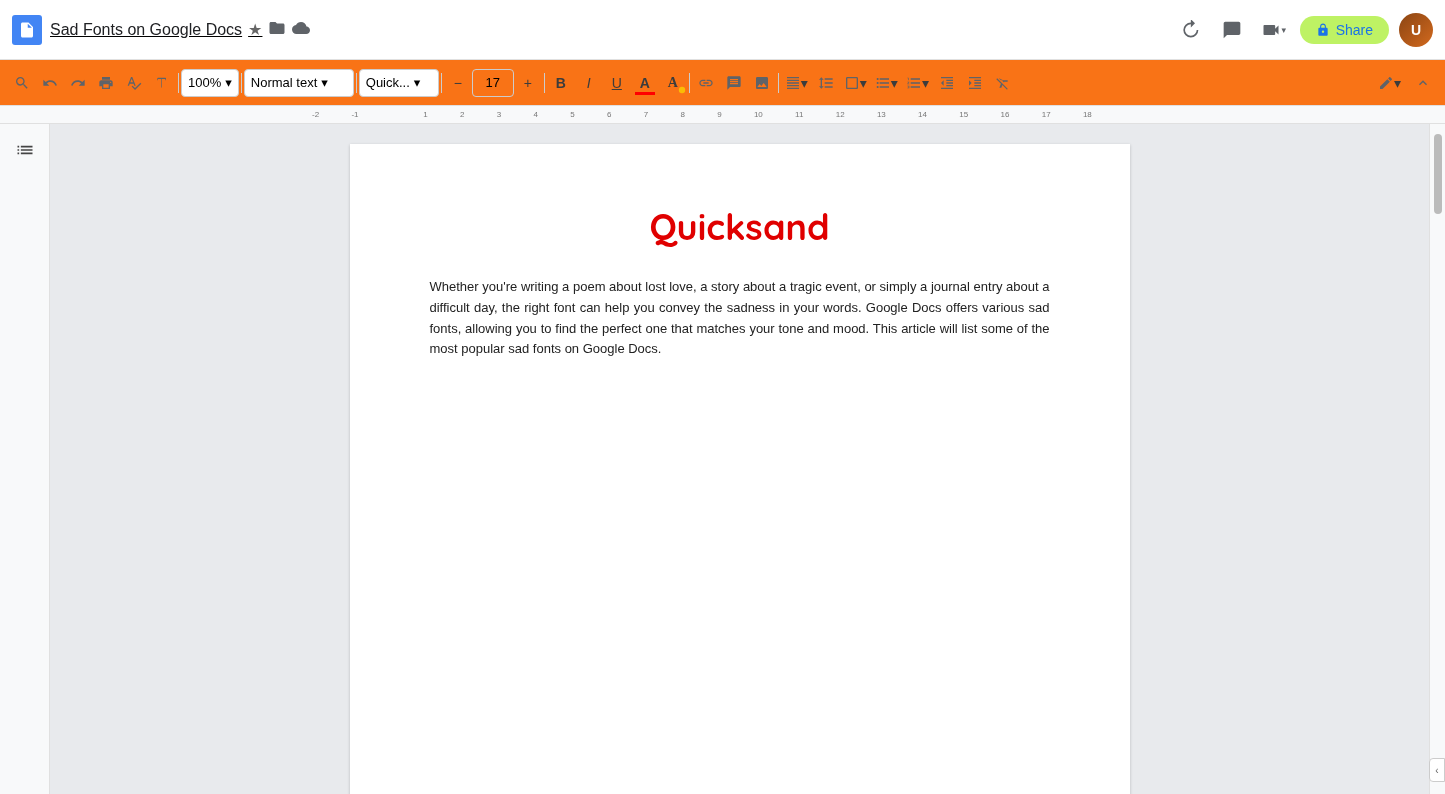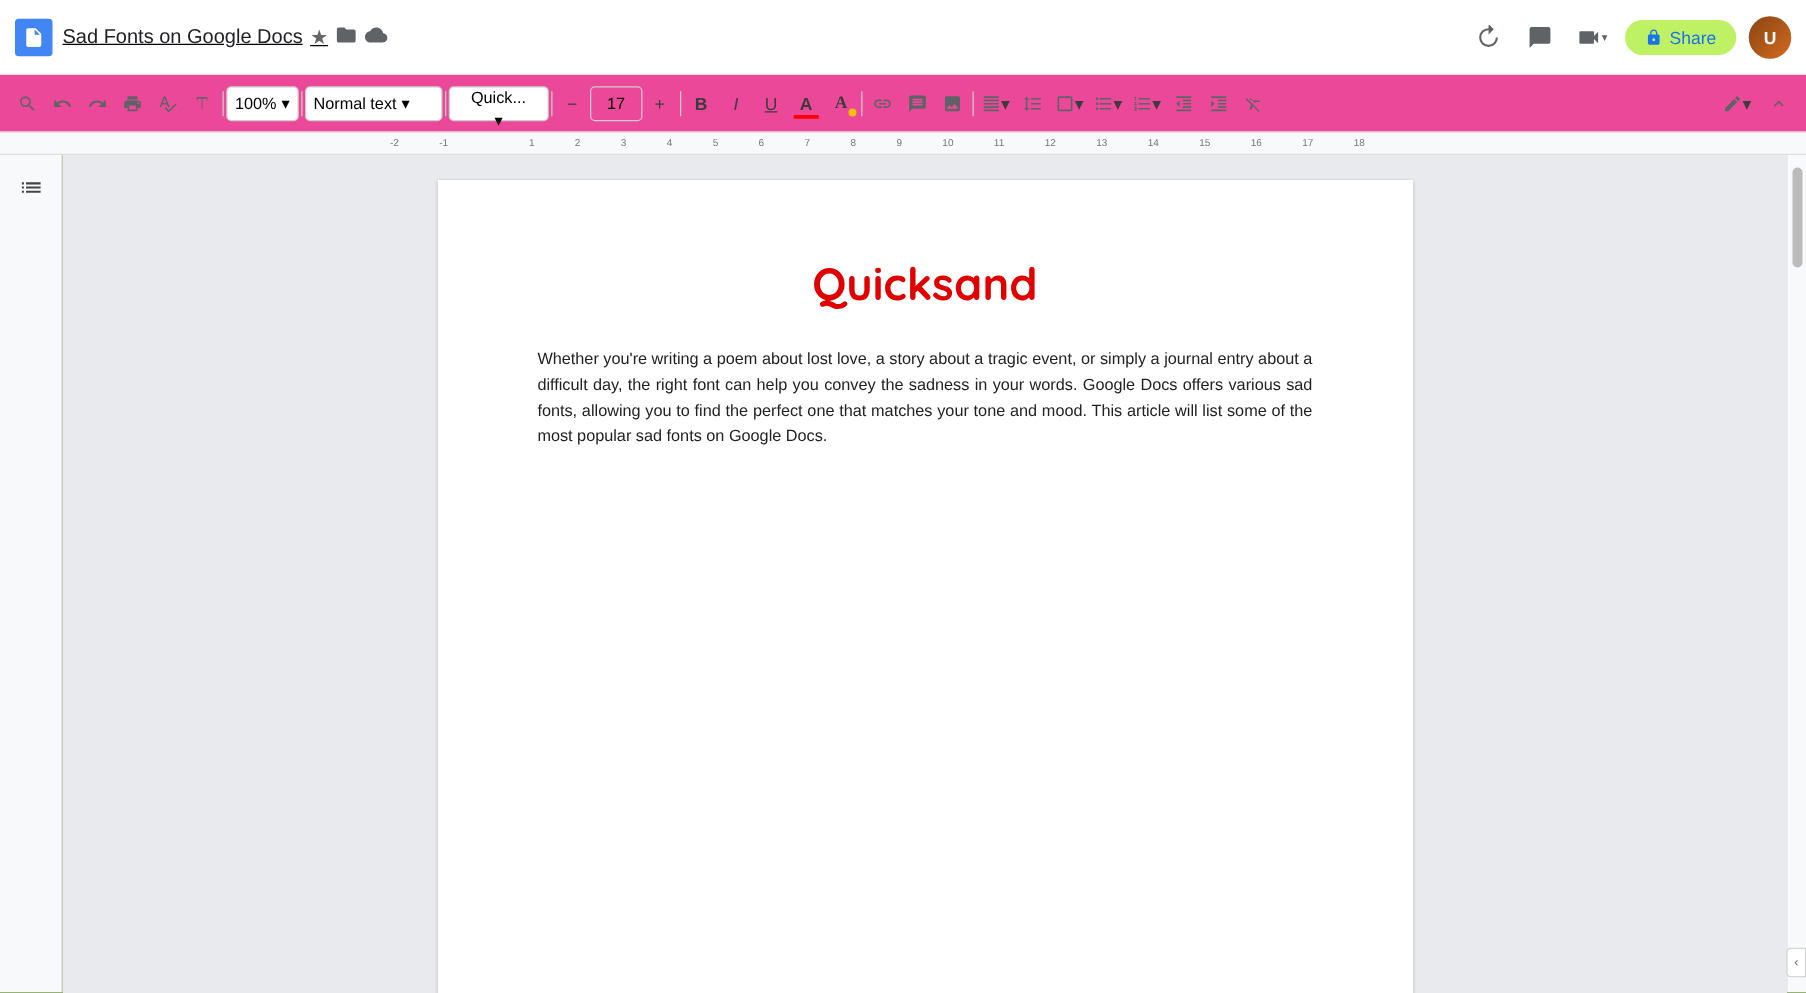--- a/index.html
+++ b/index.html
@@ -70,21 +70,21 @@
       width: 34px; height: 34px;
       border-radius: 50%;
       background: #8B4513;
       overflow: hidden;
       cursor: pointer;
     }
 
     
     #toolbar {
       height: 46px;
-      background: #ec4899;
+      background: #f97316;
       border-bottom: 1px solid #e0e0e0;
       display: flex;
       align-items: center;
       padding: 0 8px;
       gap: 0;
       overflow: hidden;
     }
     .tb-btn {
       height: 28px;
       min-width: 28px;
@@ -158,21 +158,21 @@
     .ruler-num {
       font-size: 8px;
       color: #777;
     }
 
     
     #main {
       display: flex;
       flex: 1;
       overflow: hidden;
-      background: #4d7c0f;
+      background: #a3a3a3;
     }
 
     
     #sidebar {
       width: 50px;
       background: #f8f9fa;
       border-right: 1px solid #e0e0e0;
       display: flex;
       flex-direction: column;
       align-items: center;
@@ -343,21 +343,21 @@
   <div class="tb-select">
     <span>100%</span>
     <span>▾</span>
   </div>
   <div class="tb-separator"></div>
   <div class="tb-select" style="min-width:110px;">
     <span>Normal text</span>
     <span>▾</span>
   </div>
   <div class="tb-separator"></div>
-  <div class="tb-select" style="min-width:80px;flex-direction:column;">
+  <div class="tb-select" style="min-width:80px;">
     <span>Quick...</span>
     <span>▾</span>
   </div>
   <div class="tb-separator"></div>
   <button class="tb-btn">
     <span>−</span>
   </button>
   <div class="tb-font-size">
     <span>17</span>
   </div>

